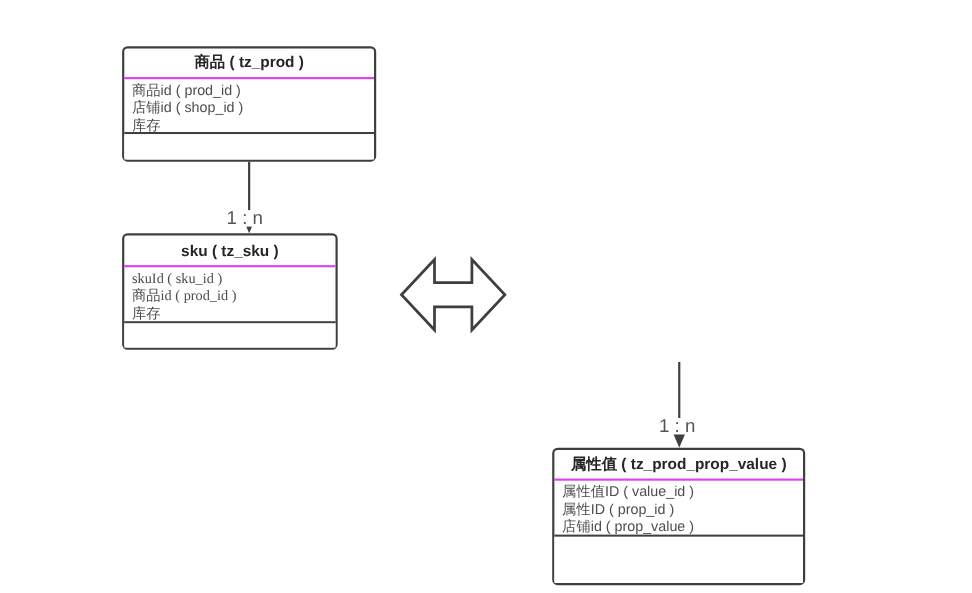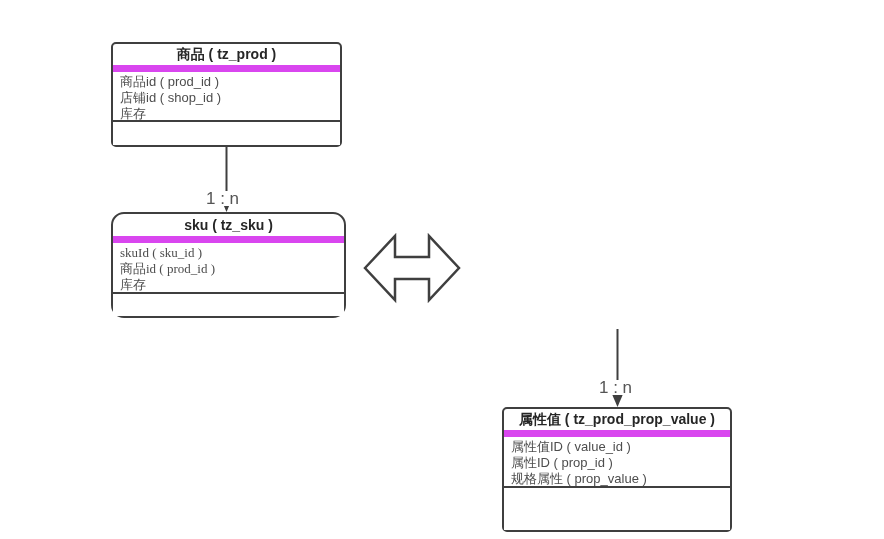--- a/index.html
+++ b/index.html
@@ -20,21 +20,21 @@
     border-radius: 5px;
     background: #ffffff;
   }
   .ehead {
     display: flex;
     align-items: center;
     justify-content: center;
     font-weight: bold;
     font-size: 14px;
     color: #262626;
-    border-bottom: 7px solid #d946ef;
+    border-bottom: 2px solid #d946ef;
     white-space: nowrap;
   }
   .ebody {
     border-bottom: 2px solid #3f3f3f;
     padding: 2px 18px 0 7px;
     font-size: 13px;
     line-height: 16px;
     color: #4d4d4d;
     overflow: hidden;
   }
@@ -75,37 +75,37 @@
   <div class="etable" style="left:111px; top:42px; width:231px; height:105px;">
     <div class="ehead" style="height:28px;">商品 ( tz_prod )</div>
     <div class="ebody" style="height:50px;">
       <div class="erow">商品id ( prod_id )</div>
       <div class="erow">店铺id ( shop_id )</div>
       <div class="erow">库存</div>
     </div>
     <div class="efoot"></div>
   </div>
 
-  <div class="etable" style="left:111px; top:212px; width:235px; height:106px;border-radius:13px;">
+  <div class="etable" style="left:111px; top:212px; width:196px; height:106px;">
     <div class="ehead" style="height:29px;">sku ( tz_sku )</div>
     <div class="ebody" style="height:51px;font-family:Liberation Serif, serif;">
       <div class="erow">skuId ( sku_id )</div>
       <div class="erow">商品id ( prod_id )</div>
       <div class="erow">库存</div>
     </div>
     <div class="efoot"></div>
   </div>
 
 
   <div class="etable" style="left:502px; top:407px; width:230px; height:125px;">
     <div class="ehead" style="height:28px;">属性值 ( tz_prod_prop_value )</div>
     <div class="ebody" style="height:51px;">
       <div class="erow">属性值ID ( value_id )</div>
       <div class="erow">属性ID ( prop_id )</div>
-      <div class="erow">规格属性 ( prop_value )</div>
+      <div class="erow">店铺id ( prop_value )</div>
     </div>
     <div class="efoot"></div>
   </div>
 
   <span class="nlabel" style="left:203px; top:172px;">1 : n</span>
   <span class="nlabel" style="left:596px; top:361px;">1 : n</span>
 
 </div>
 
 </body></html>

